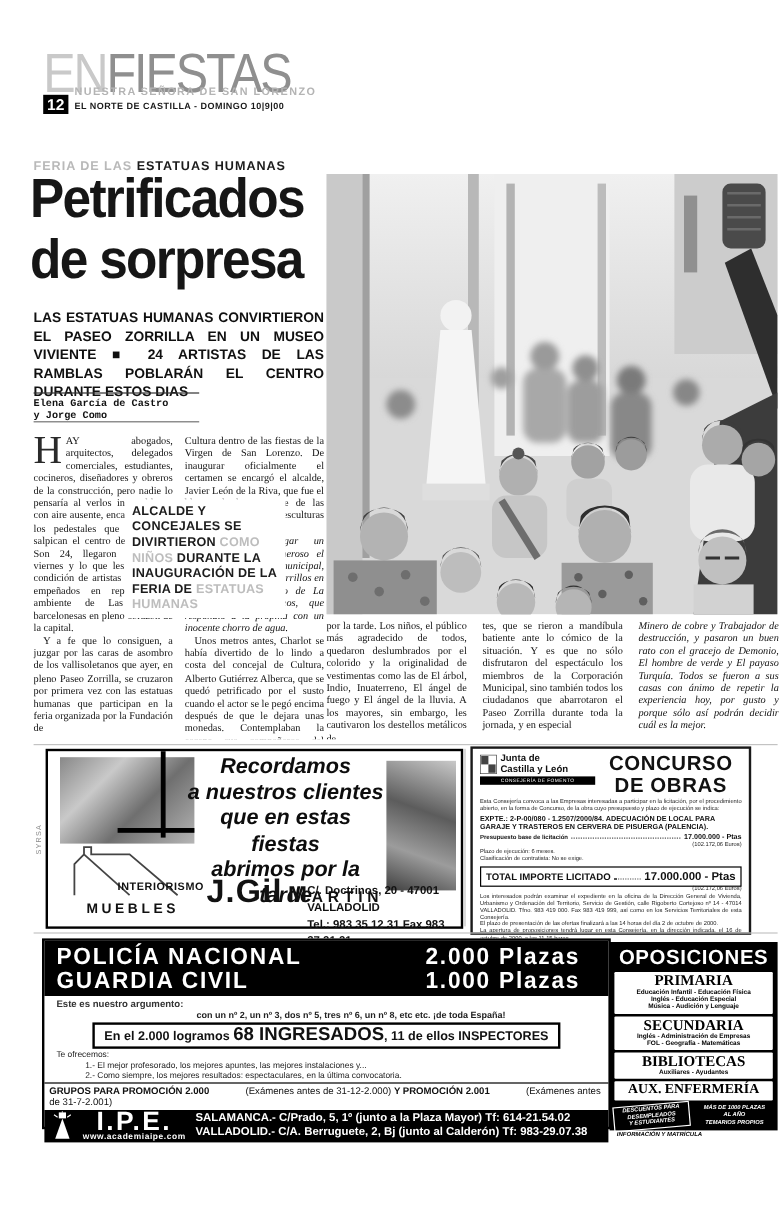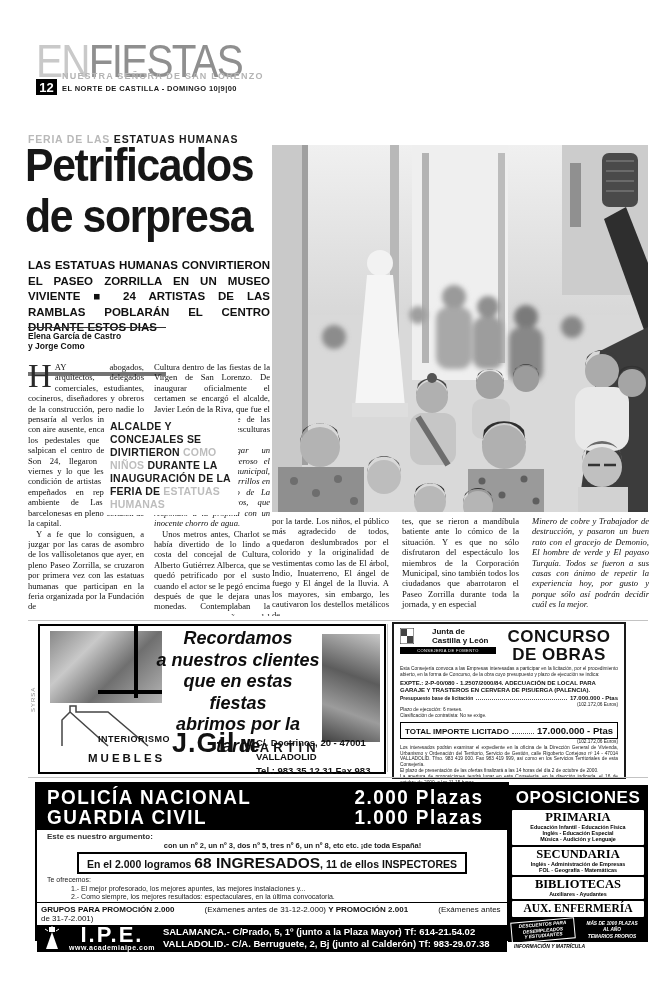--- a/index.html
+++ b/index.html
@@ -13,22 +13,22 @@
   .mast-sub{font-size:9px;color:#b4b4b4;letter-spacing:1.2px;font-weight:700;}
   .mast-date{font-size:7.5px;color:#1a1a1a;font-weight:700;letter-spacing:.4px;}
   .pagenum{background:#000;color:#fff;font-weight:700;font-size:13px;width:21px;height:16px;
            display:flex;align-items:center;justify-content:center;}
   
   .kicker{font-size:10.5px;font-weight:700;letter-spacing:.8px;}
   .kicker .lt{color:#b9b9b9;} .kicker .dk{color:#1c1c1c;}
   .headline{font-size:46px;font-weight:700;color:#161616;line-height:51px;letter-spacing:-1.5px;
             transform:scaleX(.93);transform-origin:left top;}
   .standfirst{font-size:11.5px;font-weight:700;line-height:15.5px;text-align:justify;color:#101010;}
-  .byline{font-size:8.5px;font-weight:700;border-top:1px solid #333;border-bottom:4px solid #737373;
-          padding:3px 0 21px 0;line-height:10px;}
+  .byline{font-size:8.5px;font-weight:700;border-top:1px solid #333;border-bottom:1px solid #737373;
+          padding:3px 0 0 0;line-height:10px;font-family:Liberation Mono, monospace;}
   .bodytxt{font-family:"Liberation Serif",serif;font-size:8.6px;line-height:10.4px;text-align:justify;}
   .cols2{display:flex;gap:10px;overflow:hidden;}
   .cols2 > div{width:116px;}
   .dropcap{float:left;font-family:"Liberation Serif",serif;font-size:33px;line-height:28px;
            font-weight:400;color:#2a2a2a;padding-right:3px;}
   .pullquote{background:#fff;padding:4px 2px 4px 6px;font-size:10.5px;font-weight:700;line-height:13px;
              text-transform:uppercase;letter-spacing:.2px;}
   .pullquote .lt{color:#bdbdbd;} .pullquote .dk{color:#1c1c1c;}
   .cols3{display:flex;gap:13px;overflow:hidden;}
   .cols3 > div{width:117px;}
@@ -229,37 +229,37 @@
       <div>a nuestros clientes</div>
       <div>que en estas fiestas</div>
       <div>abrimos por la tarde</div>
     </div>
     <div class="abs jgil-photo2" style="left:282px;top:8px;width:58px;height:108px;"></div>
     <svg class="abs" style="left:8px;top:76px;" width="120" height="46">
       <path d="M14 44 L14 18 L22 10 L22 4 L28 4 L28 10 L60 10 L100 44" fill="none" stroke="#444" stroke-width="1.5"></path>
       <path d="M22 10 L60 44" fill="none" stroke="#444" stroke-width="1.5"></path>
     </svg>
     <div class="abs jgil-interiorismo" style="left:58px;top:108px;">INTERIORISMO</div>
-    <div class="abs jgil-muebles" style="left:48px;top:126px;">MUEBLES</div>
+    <div class="abs jgil-muebles" style="left:32px;top:126px;">MUEBLES</div>
     <div class="abs" style="left:132px;top:102px;">
       <span class="jgil-brand-j">J.Gil</span>
       <span class="jgil-brand-m">Martin</span>
     </div>
     <div class="abs jgil-addr" style="left:216px;top:110px;width:126px;">
       <div>C/. Doctrinos, 20 - 47001 VALLADOLID</div>
       <div>Tel.: 983 35 12 31 Fax 983 37 21 21</div>
     </div>
   </div>
 
   <div class="abs hairline-v" style="left:387px;top:624px;height:148px;"></div>
 
   <div class="abs ad-conc" style="left:392px;top:622px;width:218px;height:145px;">
     <div style="display:flex;gap:4px;">
       <div style="width:96px;">
-        <div style="display:flex;gap:18px;align-items:flex-start;">
+        <div style="display:flex;gap:3px;align-items:flex-end;">
           <svg width="14" height="16">
             <rect x="0" y="0" width="14" height="16" fill="#fff" stroke="#333" stroke-width="1"></rect>
             <rect x="1" y="1" width="6" height="7" fill="#444"></rect>
             <rect x="7" y="8" width="6" height="7" fill="#444"></rect>
           </svg>
           <div class="conc-junta">
             <div>Junta de</div>
             <div>Castilla y León</div>
           </div>
         </div>

